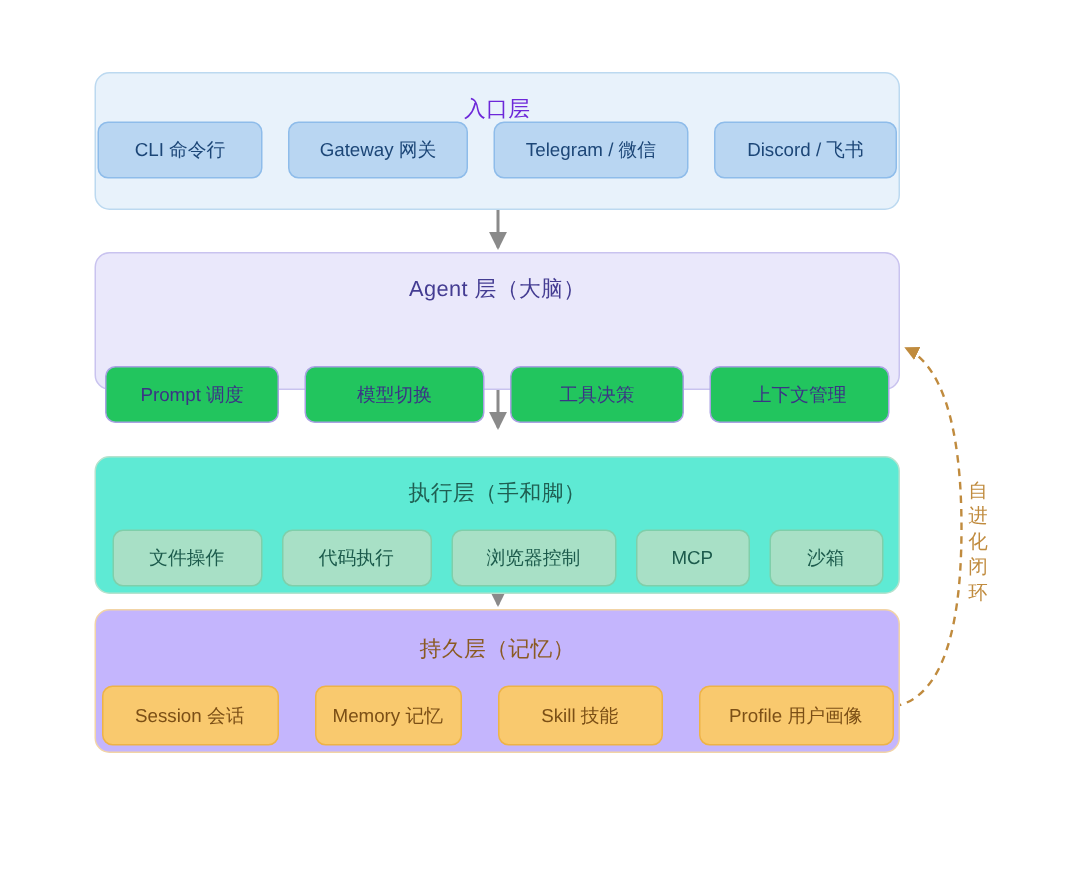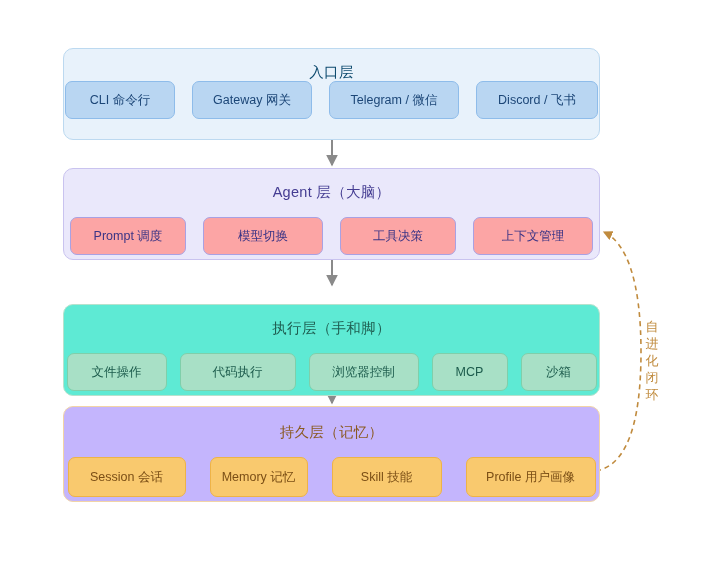--- a/index.html
+++ b/index.html
@@ -55,65 +55,66 @@
     white-space: nowrap;
     padding: 0 6px;
   }
 
   
   #layer-entry {
     left: 63px; top: 48px; width: 537px; height: 92px;
     background: #e8f2fb;
     border-color: #bcd9f0;
   }
-  #layer-entry .layer-title { top: 14px; color: #0c4a6e; }
+  #layer-entry .layer-title { top: 14px; color: #6d28d9; }
   #layer-entry .nodes { top: 32px; gap: 17px; }
   #layer-entry .node {
     background: #b9d6f2;
     border-color: #8ebcea;
     color: #1c4677;
   }
   #layer-entry .node.n0 { width: 110px; }
   #layer-entry .node.n1 { width: 120px; }
   #layer-entry .node.n2 { width: 130px; }
   #layer-entry .node.n3 { width: 122px; }
 
   
   #layer-agent {
     left: 63px; top: 168px; width: 537px; height: 92px;
     background: #eae8fb;
     border-color: #c9c3ef;
   }
   #layer-agent .layer-title { top: 14px; color: #443c92; }
   #layer-agent .nodes { top: 48px; gap: 17px; }
   #layer-agent .node {
-    background: #fca5a5;
+    background: #22c55e;
     border-color: #a9a1e3;
     color: #3b3485;
+    margin-top: 27px;
   }
   #layer-agent .node.n0 { width: 116px; }
   #layer-agent .node.n1 { width: 120px; }
   #layer-agent .node.n2 { width: 116px; font-family: Liberation Serif, serif; }
   #layer-agent .node.n3 { width: 120px; }
 
   
   #layer-exec {
     left: 63px; top: 304px; width: 537px; height: 92px;
     background: #5eead4;
     border-color: #b6e2cd;
   }
   #layer-exec .layer-title { top: 14px; color: #1f5f52; }
   #layer-exec .nodes { top: 48px; gap: 13px; }
   #layer-exec .node {
     background: #a8e0c6;
     border-color: #7fcfaa;
     color: #1c5b4c;
   }
   #layer-exec .node.n0 { width: 100px; }
-  #layer-exec .node.n1 { width: 116px; text-align: right; }
+  #layer-exec .node.n1 { width: 100px; text-align: right; }
   #layer-exec .node.n2 { width: 110px; }
   #layer-exec .node.n3 { width: 76px; }
   #layer-exec .node.n4 { width: 76px; }
 
   
   #layer-persist {
     left: 63px; top: 406px; width: 537px; height: 96px;
     background: #c4b5fd;
     border-color: #f2d4a6;
   }

